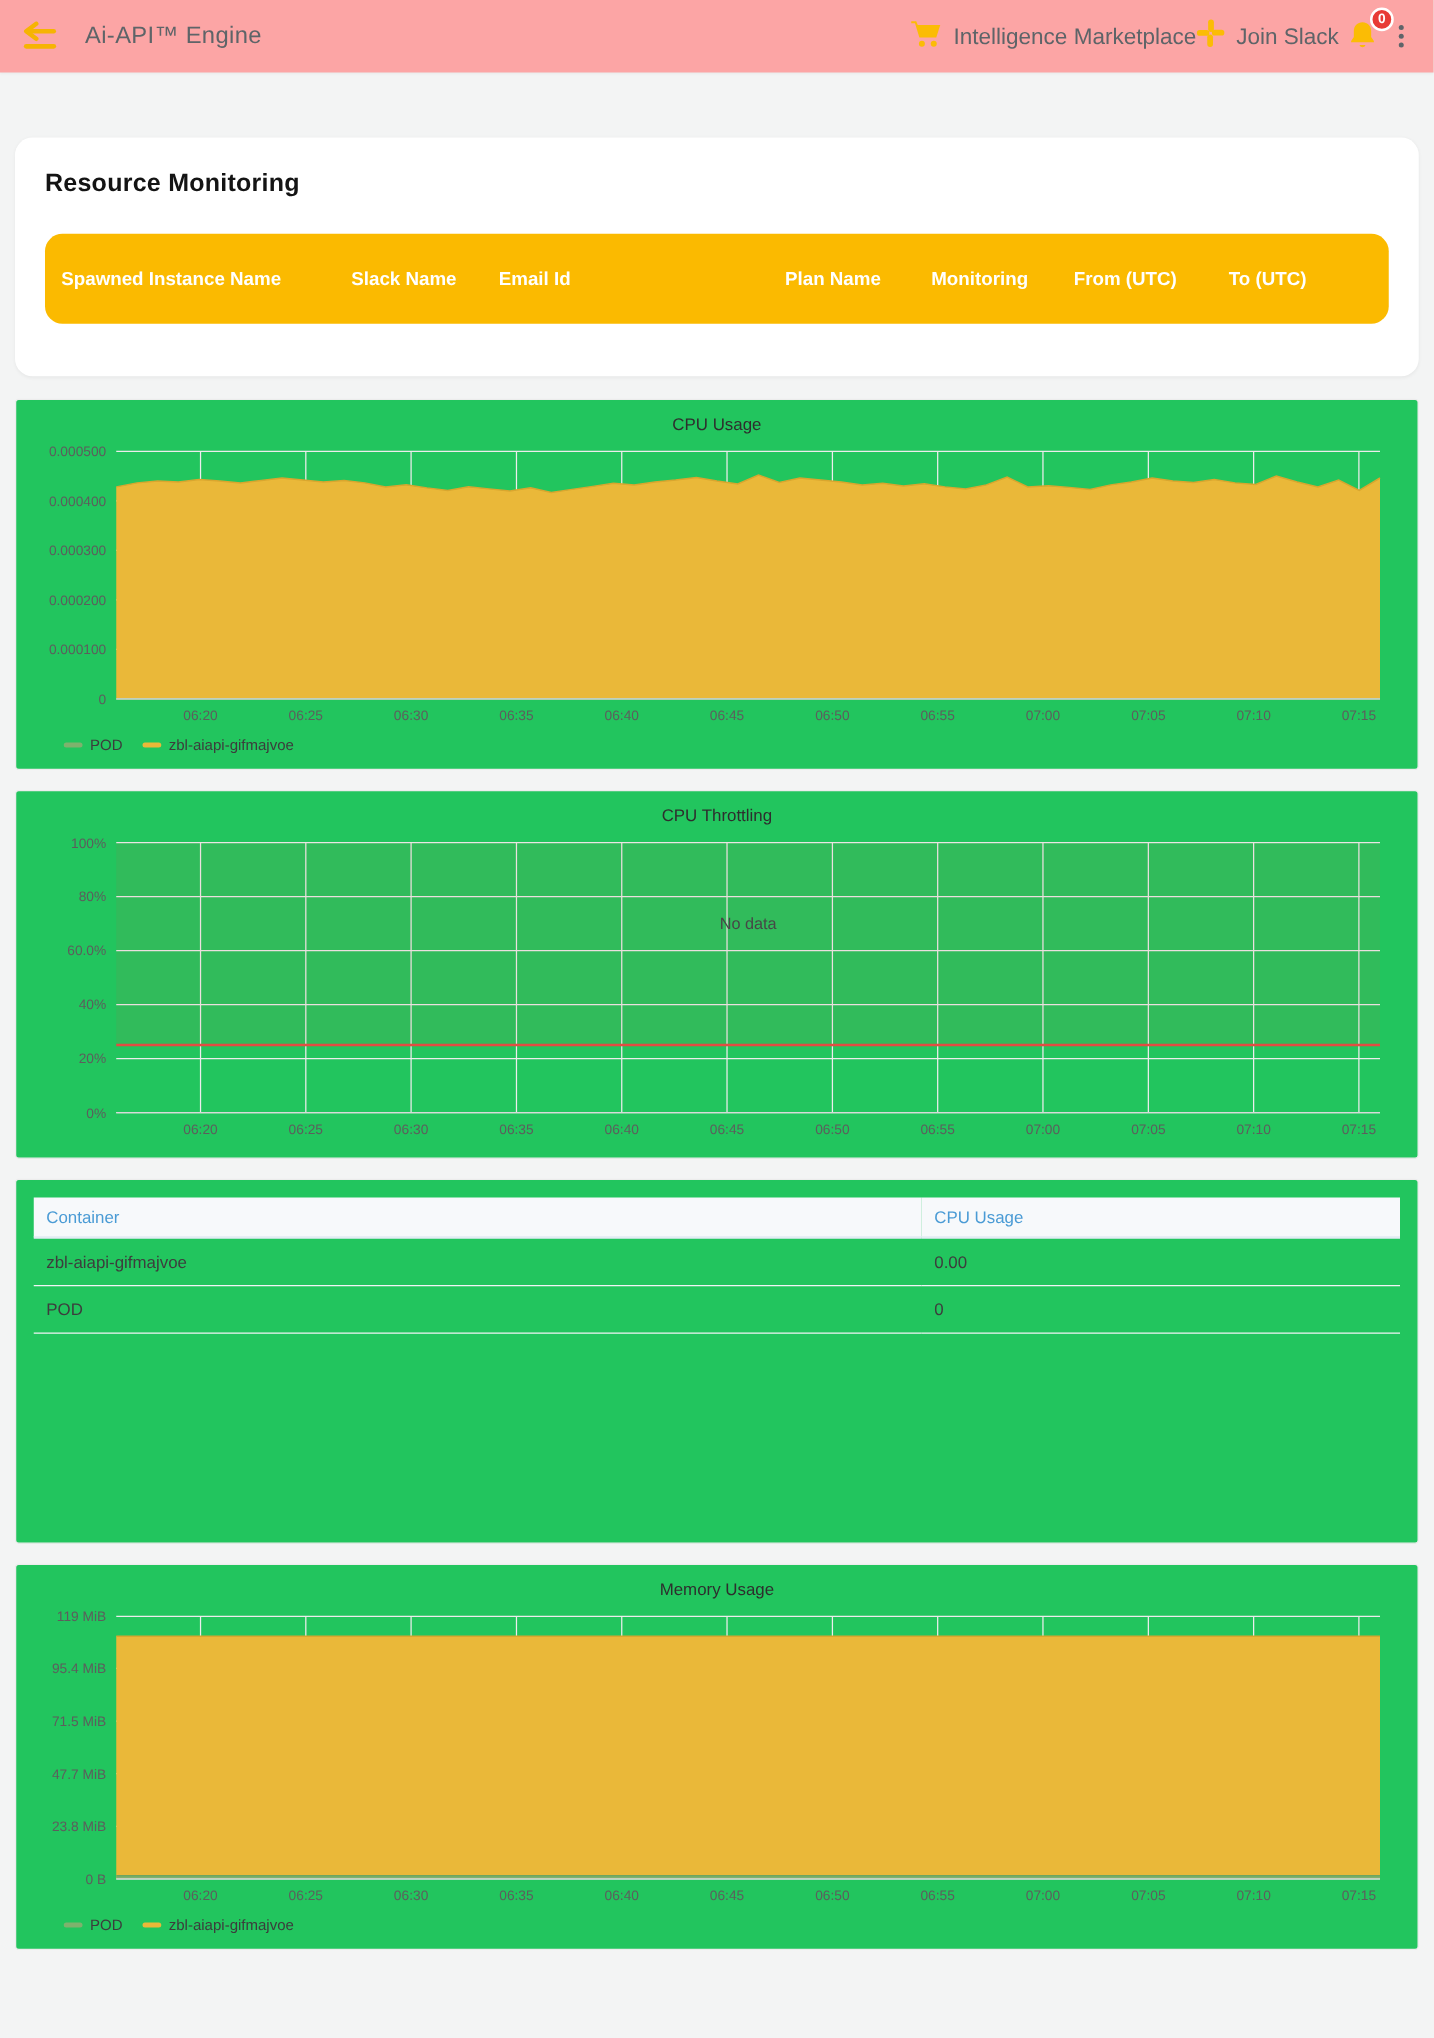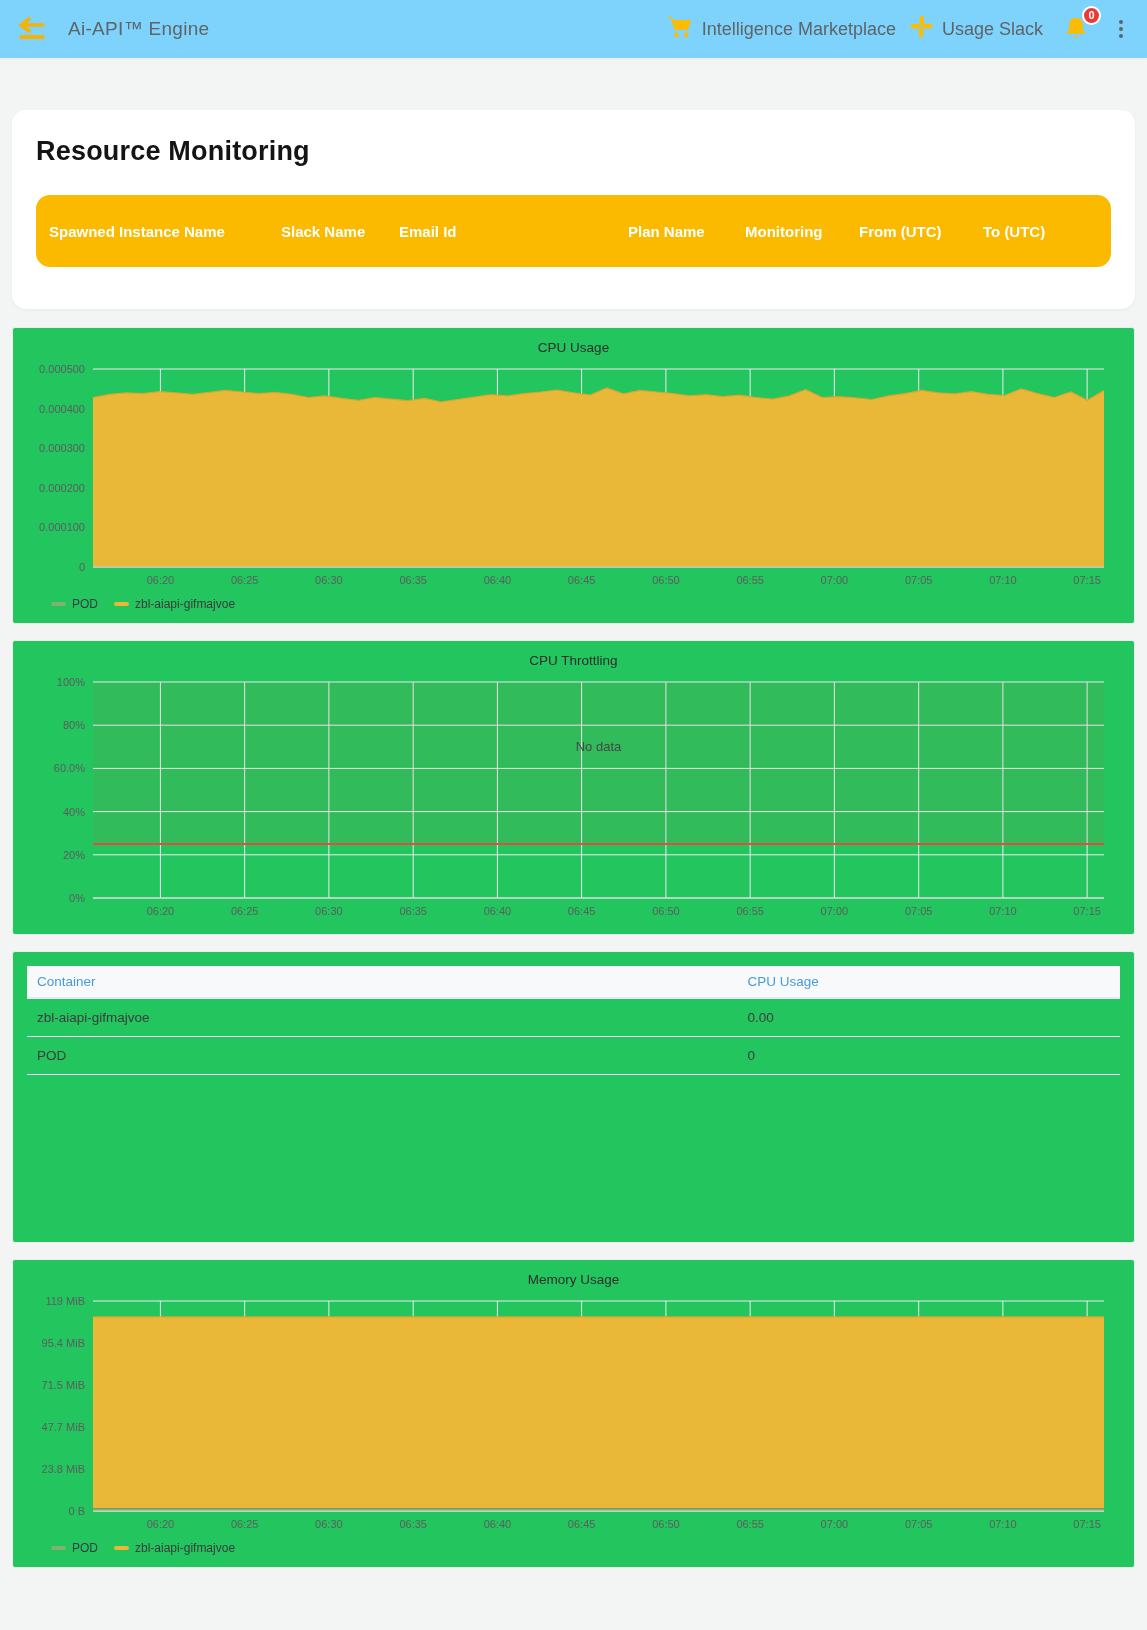--- a/index.html
+++ b/index.html
@@ -1,40 +1,40 @@
 <!DOCTYPE html>
 <html><head>
 <meta charset="utf-8">
 <style>
   * { margin:0; padding:0; box-sizing:border-box; }
   html,body { background:#f3f4f4; font-family:"Liberation Sans", sans-serif; }
   body { width:1147px; height:1630px; overflow:hidden; }
 
   
-  .navbar { height:58px; background:#7dd3fc; display:flex; align-items:center;
+  .navbar { height:58px; background:#fca5a5; display:flex; align-items:center;
             padding:0 18px 0 14px; box-shadow:0 1px 2px rgba(0,0,0,.04); }
   .nav-left { display:flex; align-items:center; gap:18px; }
   .back-btn { background:none; border:none; cursor:pointer; display:flex; align-items:center; padding:4px; }
   .app-title { font-size:19px; color:#5e6468; letter-spacing:.3px; font-weight:500; }
-  .nav-right { margin-left:auto; display:flex; align-items:center; gap:14px; }
+  .nav-right { margin-left:auto; display:flex; align-items:center; }
   .nav-item { display:flex; align-items:center; gap:9px; background:none; border:none;
               cursor:pointer; font-size:18px; color:#5e6468; font-family:inherit; }
   .bell-wrap { position:relative; margin-left:6px; margin-right:10px; cursor:pointer; background:none; border:none; }
   .badge { position:absolute; top:-9px; right:-12px; background:#e83b36; color:#fff;
            font-size:11px; font-weight:bold; width:19px; height:19px; border-radius:50%;
            display:flex; align-items:center; justify-content:center; border:2px solid #fff; }
   .kebab { display:flex; flex-direction:column; gap:3px; background:none; border:none; cursor:pointer; padding:4px 6px; }
   .kebab i { width:4px; height:4px; border-radius:50%; background:#5f6469; }
 
   
   .content { padding:52px 12px 0 12px; }
 
   .card { background:#fff; border-radius:14px; padding:26px 24px 42px 24px; margin-bottom:18px;
           box-shadow:0 1px 3px rgba(0,0,0,.05); }
-  .card h1 { font-size:27px; font-weight:700; color:#141414; letter-spacing:.2px; margin-bottom:28px; }
+  .card h1 { font-size:20px; font-weight:700; color:#141414; letter-spacing:.2px; margin-bottom:28px; }
 
   .tbl-head { background:#fbba00; border-radius:14px; height:72px; display:grid;
               grid-template-columns:232px 118px 229px 117px 114px 124px 1fr;
               align-items:center; padding:0 10px 0 13px; margin:0 0 0 0; }
   .tbl-head span { color:#ffffff; font-size:15px; font-weight:700; }
   .tbl-row { display:grid; grid-template-columns:232px 118px 229px 117px 114px 124px 1fr;
              align-items:center; padding:22px 10px 6px 13px; cursor:pointer; }
   .tbl-row span { font-size:15px; color:#1c1c1c; }
   .tbl-row .inst { font-weight:600; }
 
@@ -86,21 +86,21 @@
       <span>
         <svg width="23" height="23" viewBox="0 0 23 23">
           <g fill="#fbbc05">
             <rect x="9.5" y="0.5" width="4.6" height="10" rx="2.3"></rect>
             <rect x="0.5" y="9" width="10" height="4.6" rx="2.3"></rect>
             <rect x="8.8" y="12.5" width="4.6" height="10" rx="2.3"></rect>
             <rect x="12.5" y="8.8" width="10" height="4.6" rx="2.3"></rect>
           </g>
         </svg>
       </span>
-      <span>Usage Slack</span>
+      <span>Join Slack</span>
     </button>
     <button class="bell-wrap">
       <span>
         <svg width="26" height="26" viewBox="0 0 24 24">
           <path d="M12 2.5 c-3.7 0 -6.4 2.8 -6.4 6.5 v4.4 L3.6 16.4 v1 h16.8 v-1 l-2 -3 V9 c0 -3.7 -2.7 -6.5 -6.4 -6.5 z" fill="#fbbc05"></path>
           <path d="M9.8 19.4 a2.3 2.3 0 0 0 4.4 0 z" fill="#fbbc05"></path>
         </svg>
       </span>
       <span class="badge">0</span>
     </button>

